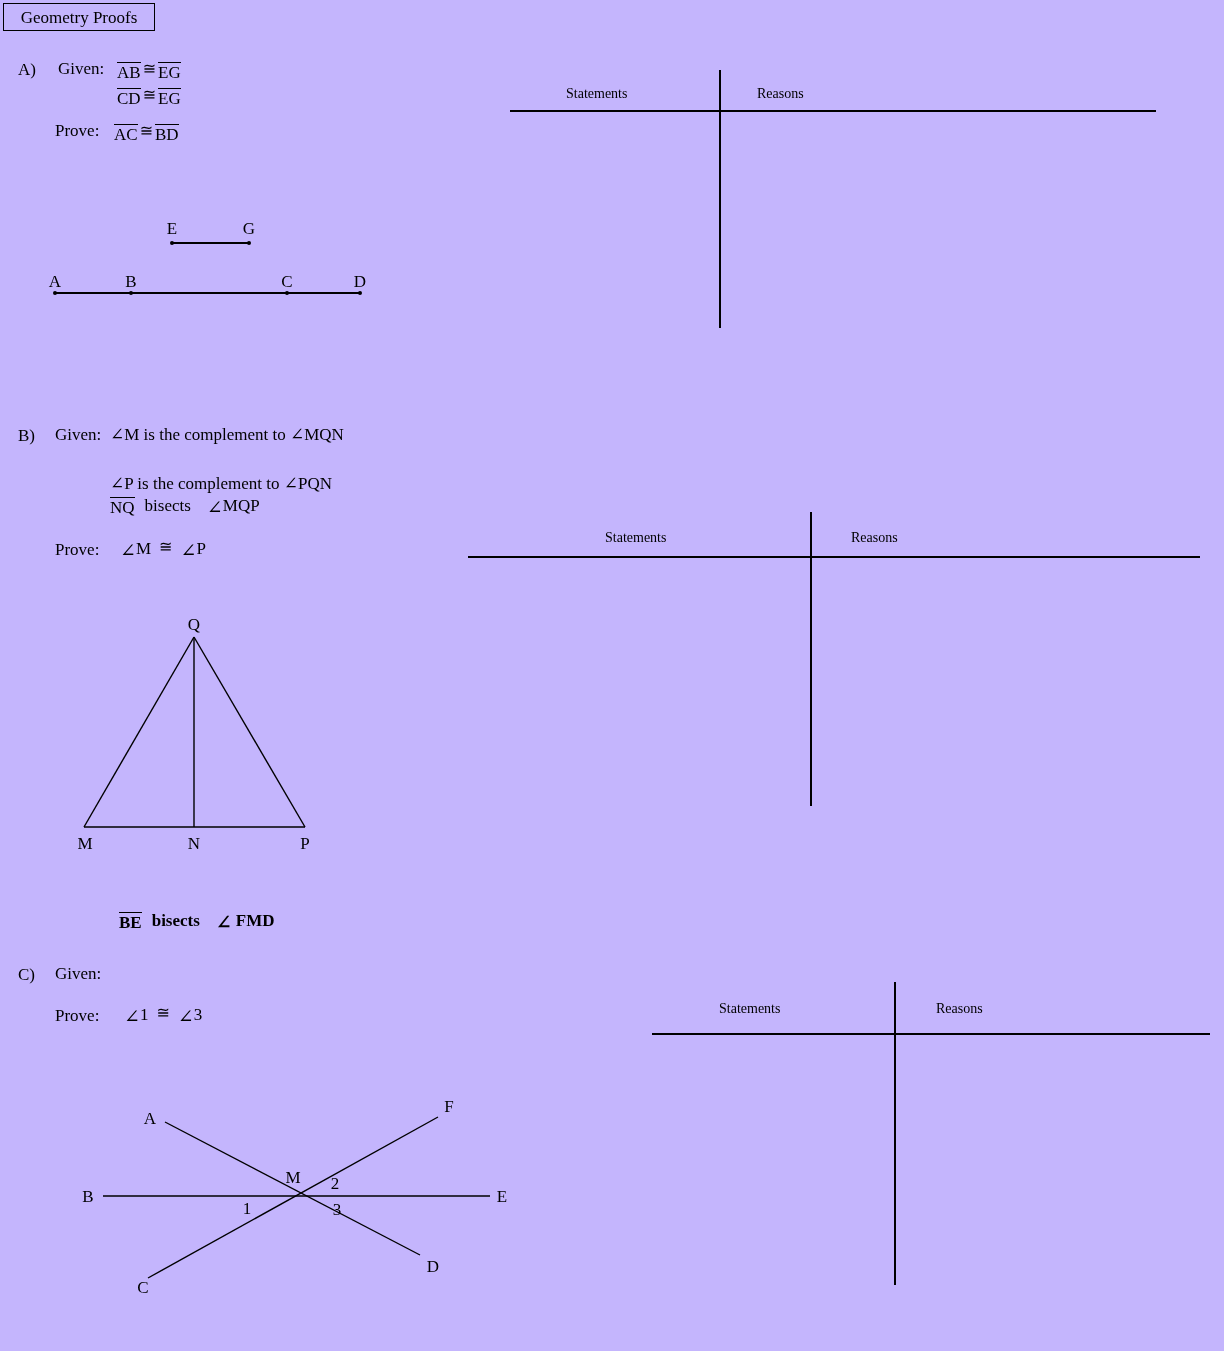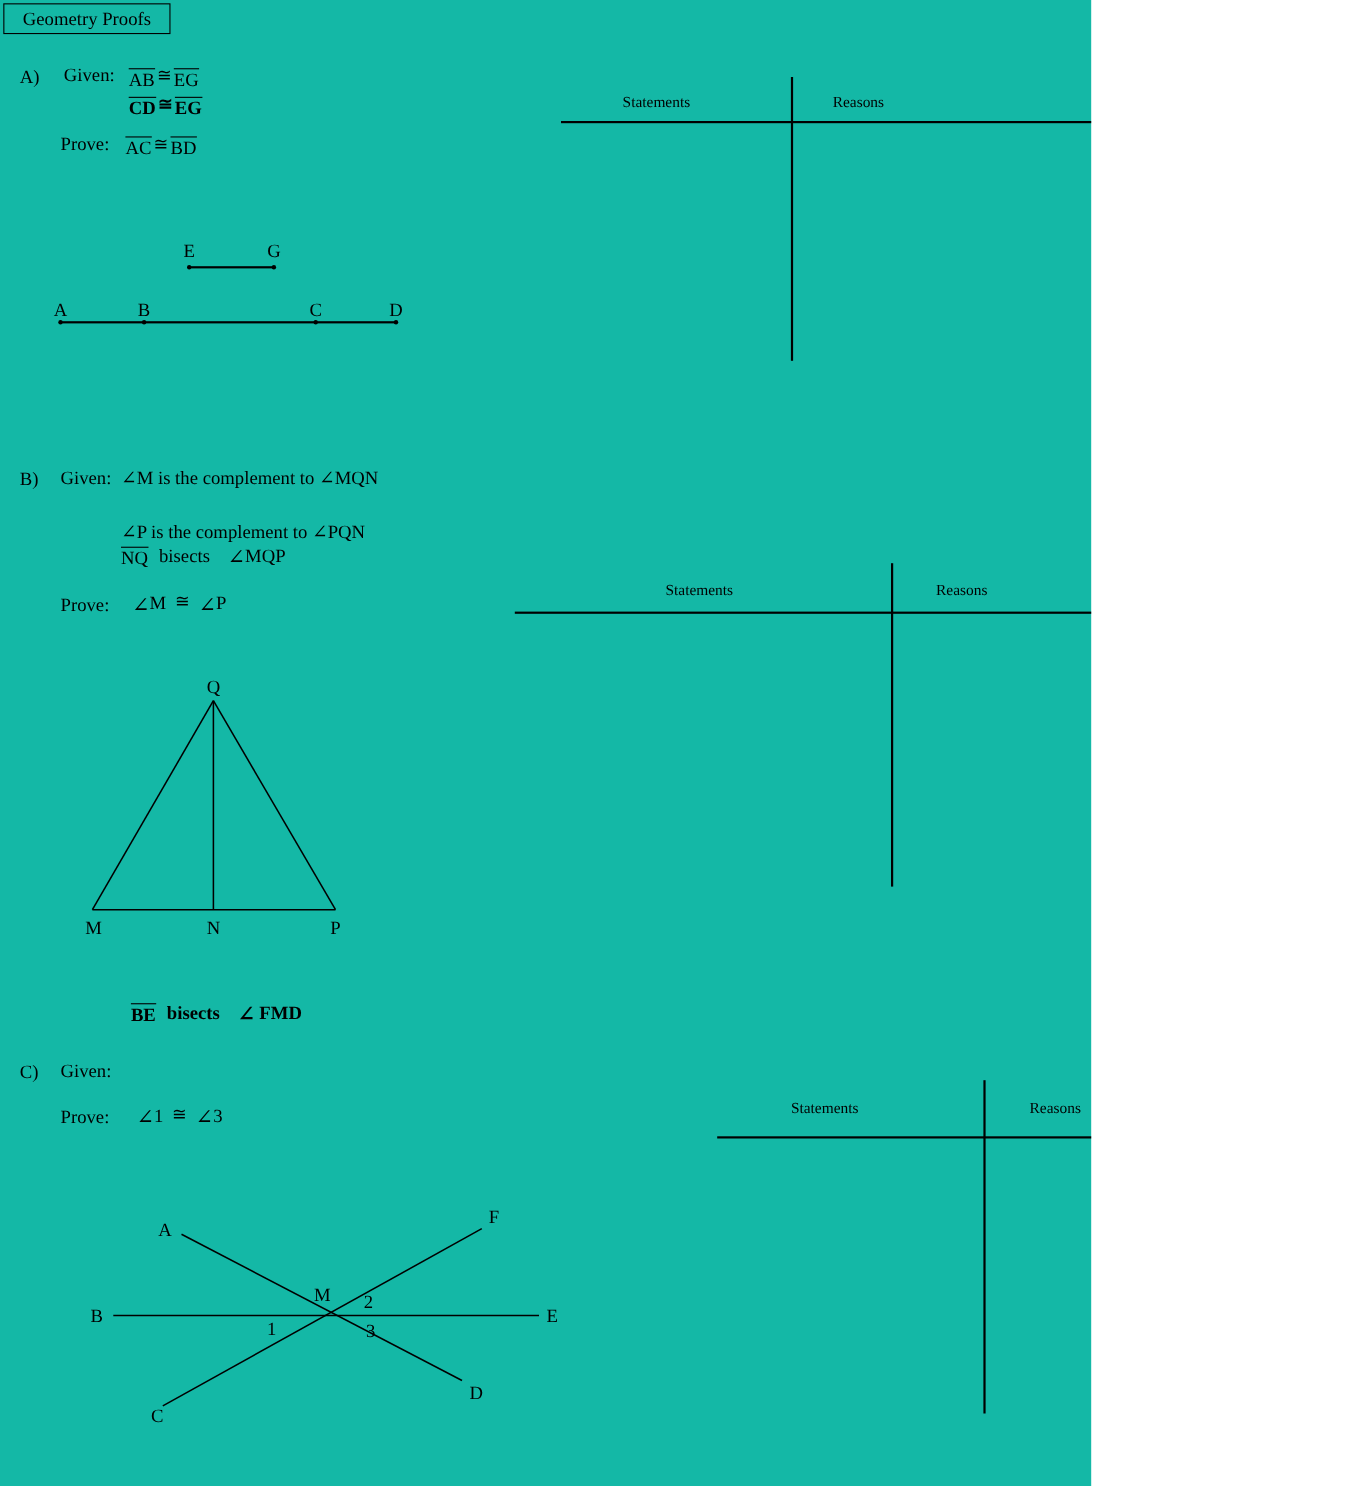--- a/index.html
+++ b/index.html
@@ -7,23 +7,23 @@
     margin: 0;
     padding: 0;
     background: #ffffff;
   }
   body {
     font-family: "Liberation Serif", "DejaVu Serif", serif;
     color: #000000;
   }
   #page {
     position: relative;
-    width: 992px;
+    width: 1224px;
     height: 1351px;
-    background: #14b8a6;
+    background: #c4b5fd;
     overflow: hidden;
   }
   .abs { position: absolute; }
 
   
   #title-box {
     left: 3px;
     top: 3px;
     width: 152px;
     height: 28px;
@@ -120,21 +120,21 @@
   <div class="abs" style="left:58px; top:60px;">
     <span class="txt">Given:</span>
   </div>
 
   <div class="abs row" style="left:117px; top:62px;">
     <span class="txt seg">AB</span>
     <span class="cong">≅</span>
     <span class="txt seg">EG</span>
   </div>
 
-  <div class="abs row" style="left:117px; top:88px;font-weight:bold;">
+  <div class="abs row" style="left:117px; top:88px;">
     <span class="txt seg">CD</span>
     <span class="cong">≅</span>
     <span class="txt seg">EG</span>
   </div>
 
   <div class="abs" style="left:55px; top:122px;">
     <span class="txt">Prove:</span>
   </div>
   <div class="abs row" style="left:114px; top:124px;">
     <span class="txt seg">AC</span>

